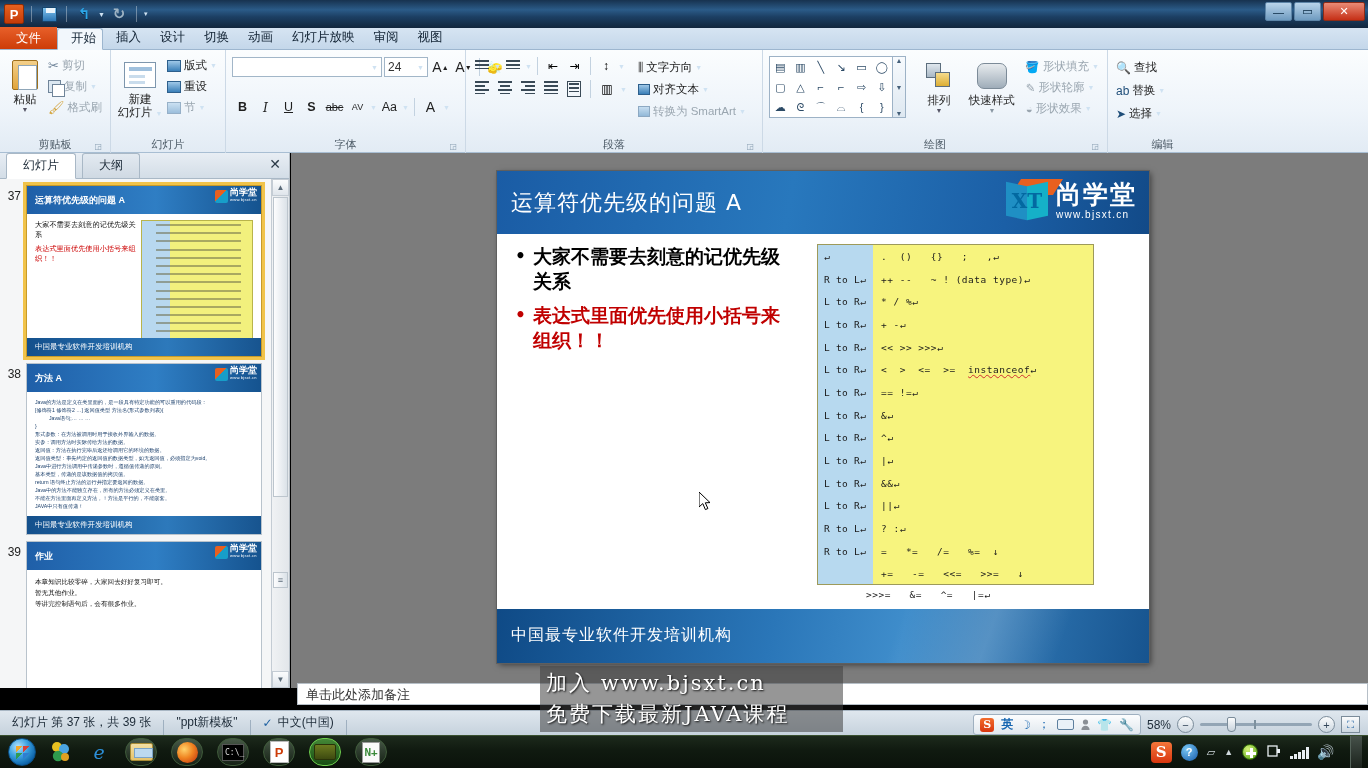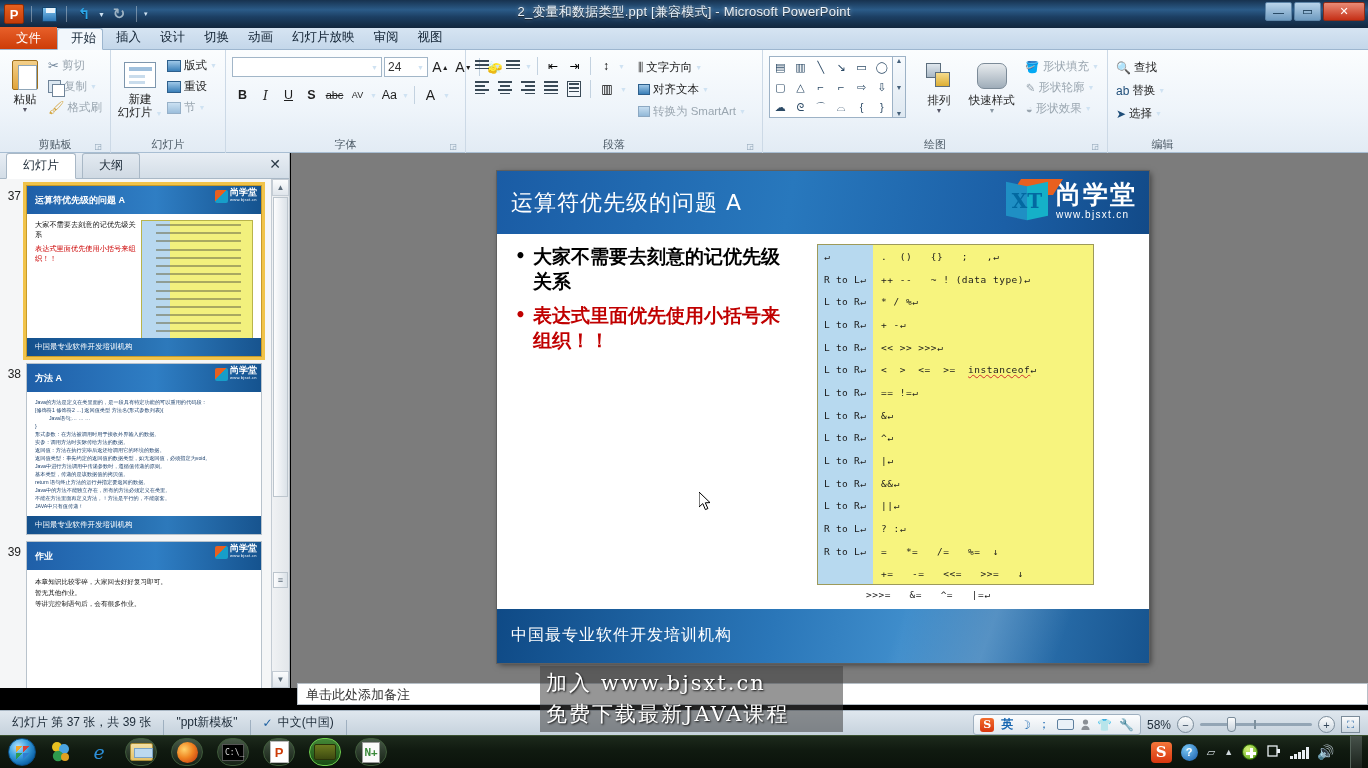--- a/index.html
+++ b/index.html
@@ -329,21 +329,20 @@
       <div class="qat-btn">
           <span class="save-ico"></span>
         </div>
       <div class="qat-sep"></div>
       <div class="qat-btn undo">↰</div>
       <span class="tiny-caret">▼</span>
       <div class="qat-btn redo">↻</div>
       <div class="qat-sep"></div>
       <span class="tiny-caret">▾</span>
     </div>
-    <div class="win-title">2_变量和数据类型.ppt [兼容模式]  -  Microsoft PowerPoint</div>
     <div class="wbtns">
       <div class="wbtn">—</div>
       <div class="wbtn">▭</div>
       <div class="wbtn close">✕</div>
     </div>
   </div>
 
   <div class="ribbon-tabs">
     <div class="tab file">文件</div>
     <div class="tab active">开始</div>
@@ -417,21 +416,21 @@
             <span class="tiny-caret">▼</span>
           </div>
         </div>
       </div>
       <div class="group-label">
         <span>幻灯片</span>
       </div>
     </div>
 
     <div class="group" style="width:240px">
-      <div class="group-body" style="flex-direction:column; gap:8px; padding-top:5px">
+      <div class="group-body" style="flex-direction:column; gap:20px; padding-top:5px">
         <div class="fontbox">
           <div class="fontname">
             <span></span>
             <span class="tiny-caret" style="margin-left:4px">▼</span>
           </div>
           <div class="fontsize">
             <span>24</span>
             <span class="tiny-caret">▼</span>
           </div>
           <div class="ico-btn big">A<sup style="font-size:7px">▲</sup></div>

